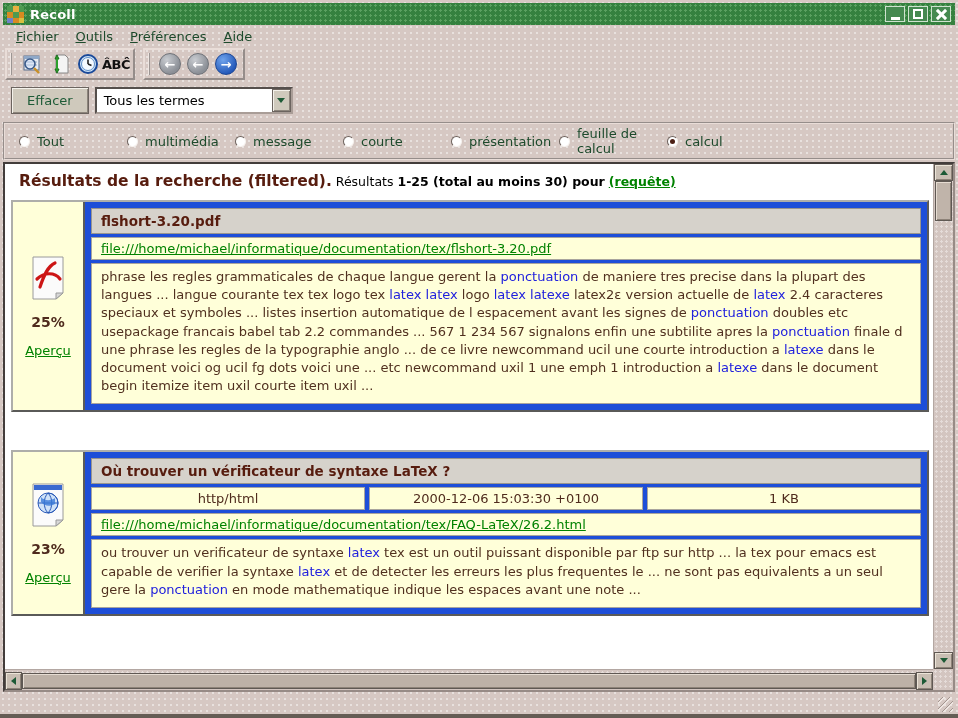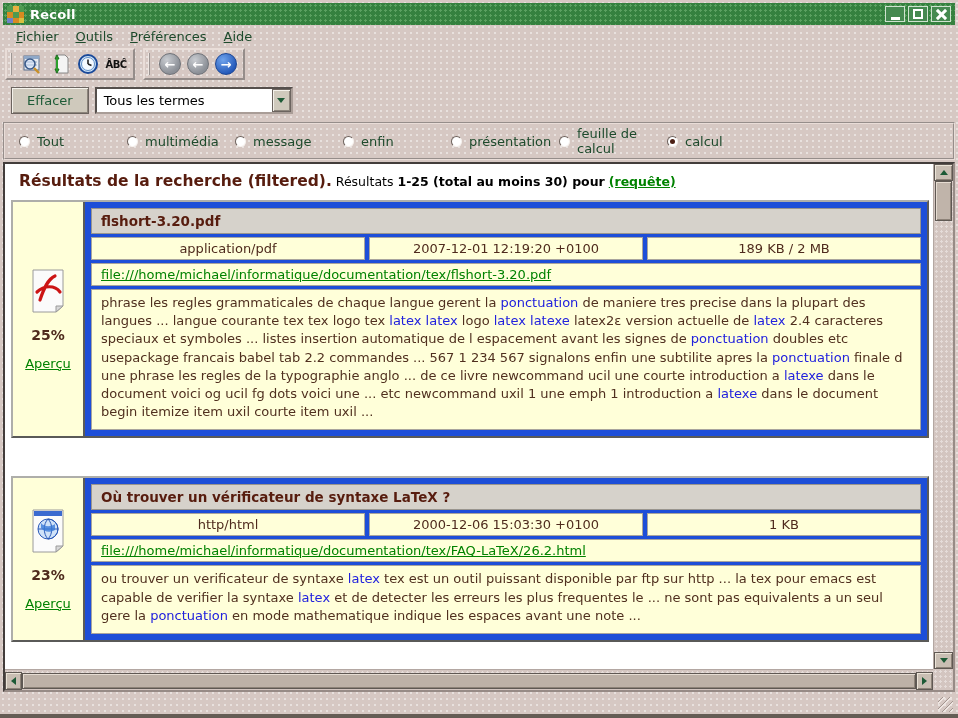--- a/index.html
+++ b/index.html
@@ -40,21 +40,21 @@
   
   .menubar { height:22px; flex:0 0 22px; display:flex; align-items:center; padding-left:6px; }
   .menu-item { padding:2px 10px 2px 7px; font-size:13px; color:#1d4a2c; }
   .accel { text-decoration:underline; }
 
   
   .toolbar { height:34px; flex:0 0 34px; display:flex; align-items:center; padding:2px 2px; gap:8px; }
   .tb-group { display:flex; align-items:center; gap:2px; border:2px outset #e9ddd8; padding:1px 4px 1px 2px; height:32px; }
   .tb-handle { width:4px; height:22px; border-left:2px ridge #efe6e2; margin:0 3px 0 1px; }
   .tb-btn { width:26px; height:26px; display:flex; align-items:center; justify-content:center; }
-  .abc-label { font-size:10px; font-weight:bold; color:#111; letter-spacing:-0.5px; }
+  .abc-label { font-size:13px; font-weight:bold; color:#111; letter-spacing:-0.5px; }
   .nav-circle { width:22px; height:22px; border-radius:50%; display:flex; align-items:center; justify-content:center;
                 color:#fff; font-size:13px; font-weight:bold; line-height:1; }
   .nav-grey { background:radial-gradient(circle at 35% 30%, #c9ccd1, #8b8f96 70%); border:1px solid #6f7278; }
   .nav-blue { background:radial-gradient(circle at 35% 30%, #6fa3ec, #2257b8 75%); border:1px solid #1c4796; }
 
   
   .search-row { height:38px; flex:0 0 38px; display:flex; align-items:center; padding:0 8px; gap:6px; }
   .btn3d {
     height:27px; background:#cfc9bc; border:1px solid #6c645f; color:#1d5a36; font-size:13px;
     padding:0 15px; font-family:inherit;
@@ -229,21 +229,21 @@
     <span class="radio-item">
         <span class="radio-dot"></span>
         <span>multimédia</span>
       </span>
     <span class="radio-item">
         <span class="radio-dot"></span>
         <span>message</span>
       </span>
     <span class="radio-item">
         <span class="radio-dot"></span>
-        <span>enfin</span>
+        <span>courte</span>
       </span>
     <span class="radio-item">
         <span class="radio-dot"></span>
         <span>présentation</span>
       </span>
     <span class="radio-item">
         <span class="radio-dot"></span>
         <span>feuille de calcul</span>
       </span>
     <span class="radio-item">
@@ -267,25 +267,20 @@
           <svg width="38" height="46" viewBox="0 0 38 46">
             <path d="M4 2 h30 v36 l-7 6 h-23 z" fill="#fbfbfb" stroke="#9a9a9a"></path>
             <path d="M34 38 l-7 6 v-6 z" fill="#d8d8d8" stroke="#9a9a9a"></path>
             <path d="M26 8 C19 11 15 20 11 32 M8 24 C15 17 26 17 31 24" stroke="#cc1515" fill="none" stroke-width="3.2" stroke-linecap="round"></path>
           </svg>
           <span class="percent">25%</span>
           <span class="apercu">Aperçu</span>
         </div>
         <div class="card-right">
           <div class="row-title">flshort-3.20.pdf</div>
-          <div class="row-meta">
-            <div class="meta-cell">application/pdf</div>
-            <div class="meta-cell">2007-12-01 12:19:20 +0100</div>
-            <div class="meta-cell">189 KB / 2 MB</div>
-          </div>
           <div class="row-url">
             <span class="url-link">file:///home/michael/informatique/documentation/tex/flshort-3.20.pdf</span>
           </div>
           <div class="row-snippet"><span>phrase les regles grammaticales de chaque langue gerent la </span><span class="hl">ponctuation</span><span> de maniere tres precise dans la plupart des langues ... langue courante tex tex logo tex </span><span class="hl">latex</span><span> </span><span class="hl">latex</span><span> logo </span><span class="hl">latex</span><span> </span><span class="hl">latexe</span><span> latex2ε version actuelle de </span><span class="hl">latex</span><span> 2.4 caracteres speciaux et symboles ... listes insertion automatique de l espacement avant les signes de </span><span class="hl">ponctuation</span><span> doubles etc usepackage francais babel tab 2.2 commandes ... 567 1 234 567 signalons enfin une subtilite apres la </span><span class="hl">ponctuation</span><span> finale d une phrase les regles de la typographie anglo ... de ce livre newcommand ucil une courte introduction a </span><span class="hl">latexe</span><span> dans le document voici og ucil fg dots voici une ... etc newcommand uxil 1 une emph 1 introduction a </span><span class="hl">latexe</span><span> dans le document begin itemize item uxil courte item uxil ...</span></div>
         </div>
       </div>
 
       <div class="card">
         <div class="card-left">
           <svg width="38" height="46" viewBox="0 0 38 46">

